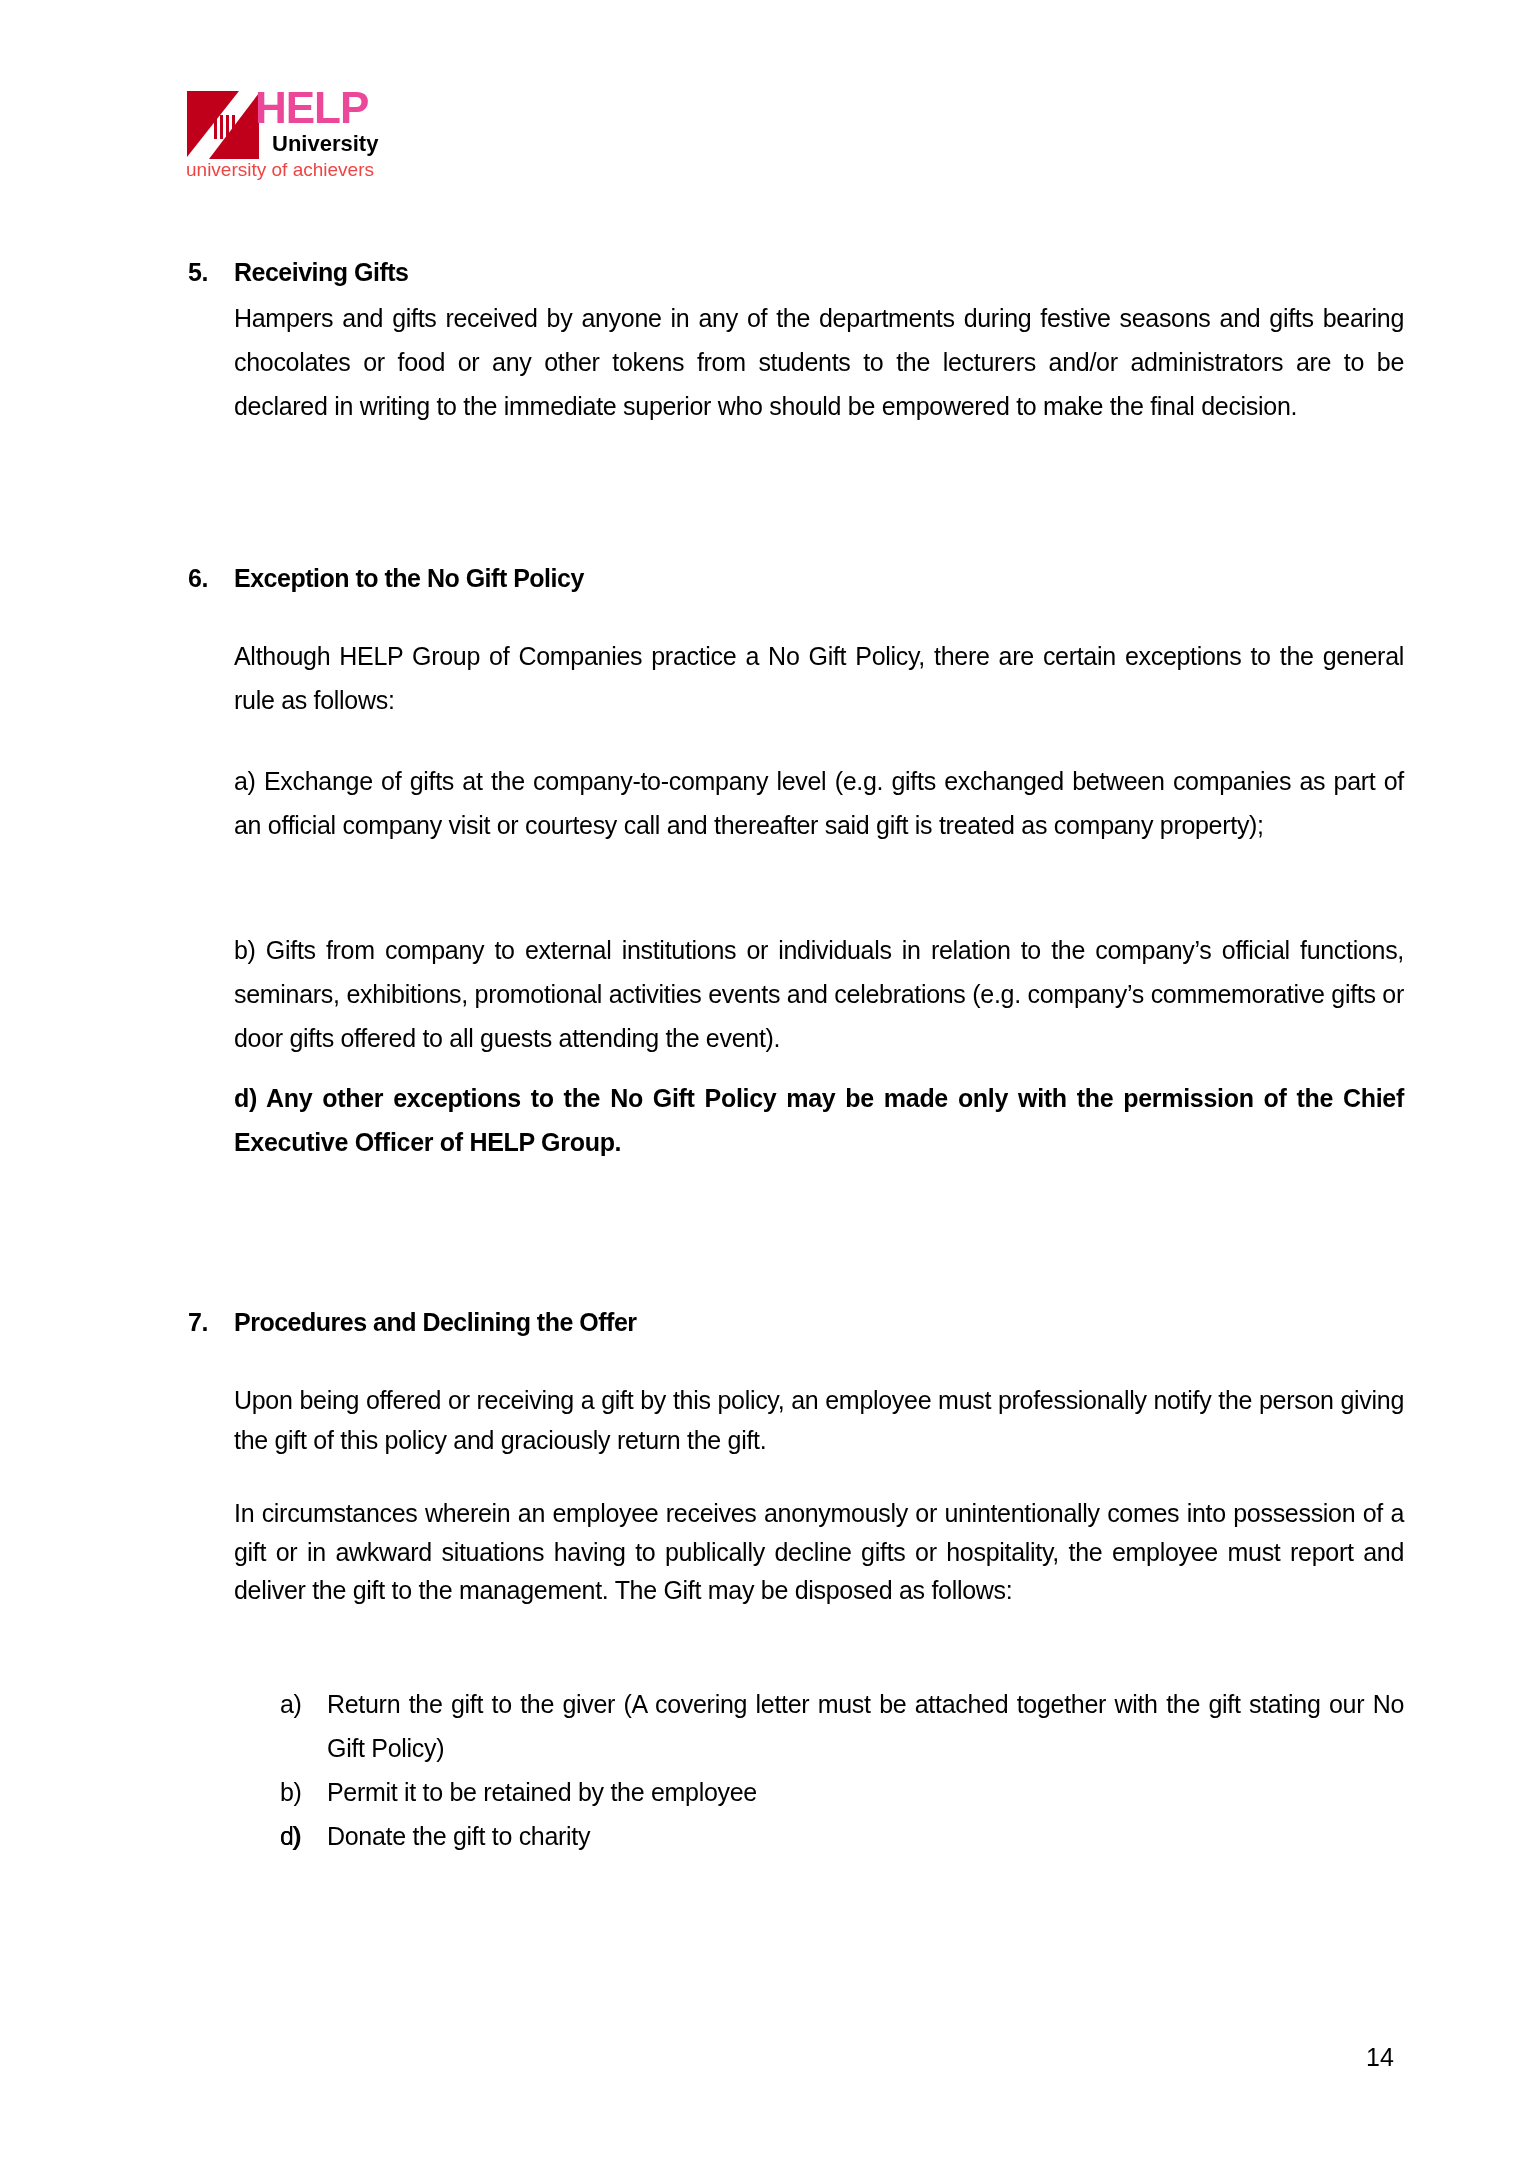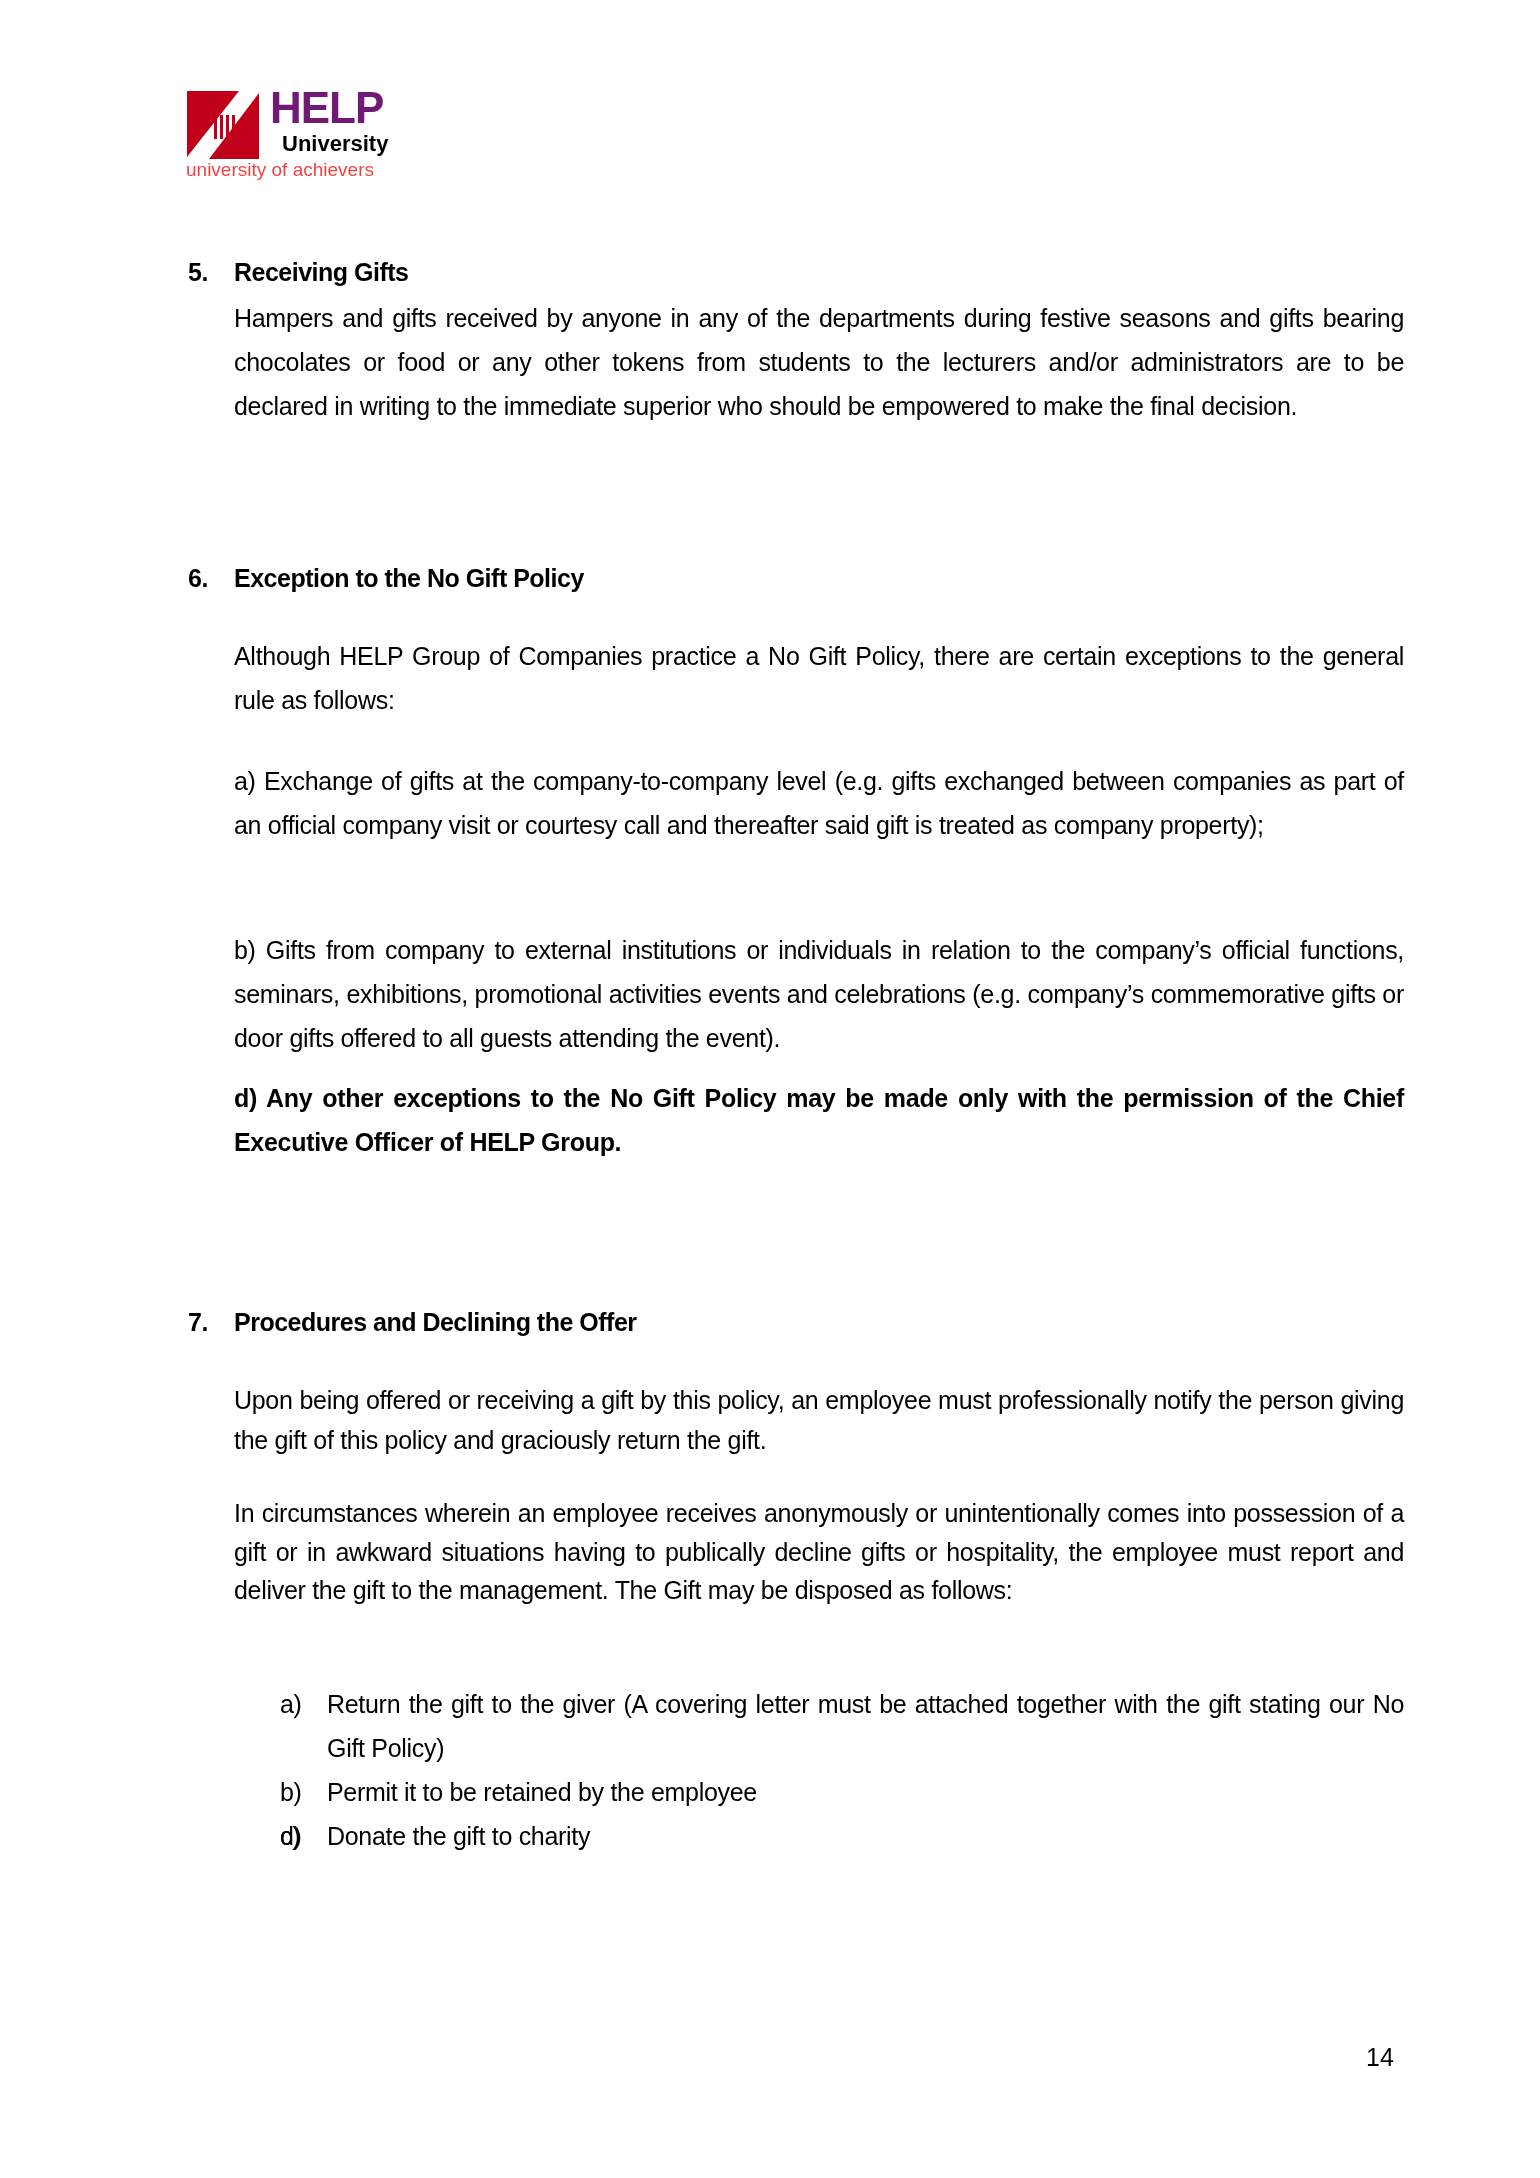--- a/index.html
+++ b/index.html
@@ -7,26 +7,26 @@
       width: 1540px; height: 2178px; position: relative; overflow: hidden;
       font-family: "Liberation Sans", "DejaVu Sans", sans-serif;
       color: #000000;
     }
     .page { position: absolute; left: 0; top: 0; width: 1540px; height: 2178px; background: #fff; }
 
     
     .logo { position: absolute; left: 186px; top: 88px; width: 210px; height: 100px; }
     .logo-mark { position: absolute; left: 1px; top: 3px; width: 72px; height: 68px; }
     .logo-help {
-      position: absolute; left: 84px; top: -2px;
+      position: absolute; left: 69px; top: -2px;
       font-family: "Liberation Sans", sans-serif; font-weight: bold;
-      font-size: 44px; letter-spacing: -1px; line-height: 44px; color: #701a75;
+      font-size: 44px; letter-spacing: -1px; line-height: 44px; color: #ec4899;
     }
     .logo-university {
-      position: absolute; left: 96px; top: 44px;
+      position: absolute; left: 86px; top: 44px;
       font-weight: bold; font-size: 22px; line-height: 24px; color: #000;
     }
     .logo-tagline {
       position: absolute; left: 0px; top: 72px; white-space: nowrap;
       font-size: 19px; line-height: 20px; color: #ef4444;
     }
 
     
     .heading {
       position: absolute; left: 188px; font-weight: bold; font-size: 25px;

